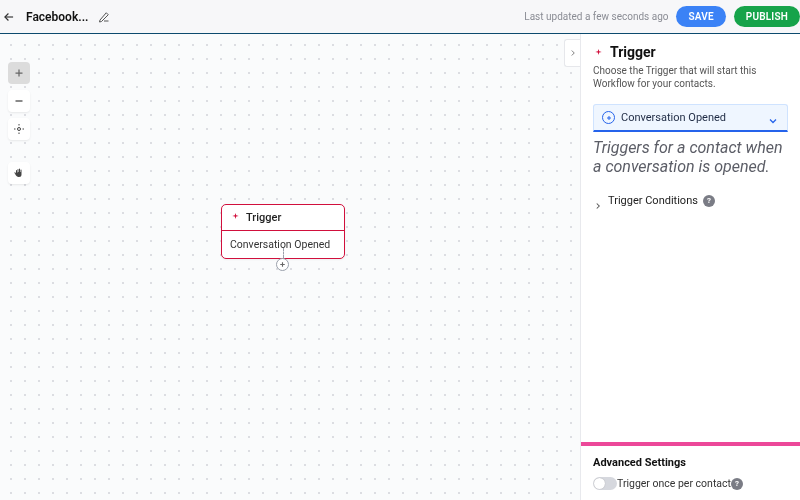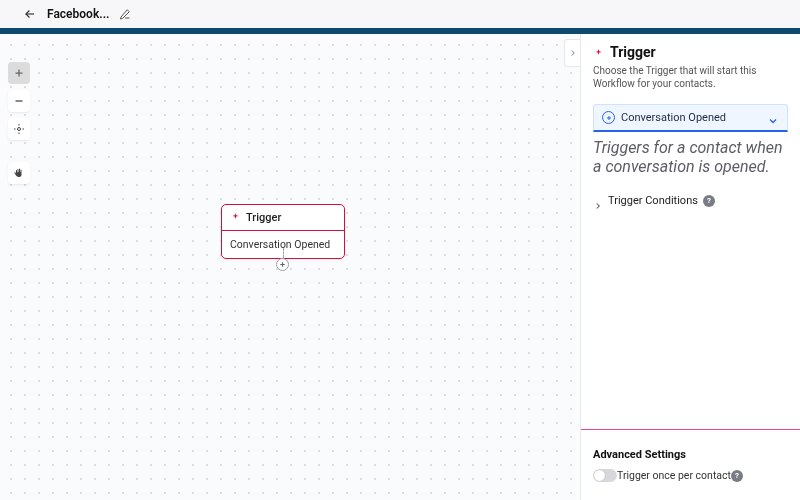--- a/index.html
+++ b/index.html
@@ -1,18 +1,18 @@
 <!DOCTYPE html>
 <html><head>
 <meta charset="utf-8">
 <style>
   * { box-sizing: border-box; margin: 0; padding: 0; font-family: -apple-system, BlinkMacSystemFont, "Segoe UI", Roboto, sans-serif; }
   body { width: 800px; height: 500px; overflow: hidden; background: #fff; }
   
-  .topbar { height: 34px; border-bottom: 6px solid #0c4a6e; background: #f7f7f9; display: flex; align-items: center; padding: 0 21px; justify-content: space-between; }
+  .topbar { height: 34px; border-bottom: 1px solid #0c4a6e; background: #f7f7f9; display: flex; align-items: center; padding: 0 0; justify-content: space-between; }
   .tb-left { display: flex; align-items: center; gap: 8px; }
   .tb-back { width: 18px; height: 18px; display:flex; align-items:center; justify-content:center; color:#333; cursor:pointer;}
   .tb-title { font-size: 12px; font-weight: 600; color: #111; max-width: 80px; overflow: hidden; text-overflow: ellipsis; white-space: nowrap; }
   .tb-edit { width: 16px; height: 16px; display:flex; align-items:center; justify-content:center; color:#555; cursor:pointer;}
   .tb-right { display:flex; align-items:center; gap:8px; }
   .tb-updated { font-size: 10px; color: #8a8c94; }
   .btn { border: none; border-radius: 12px; font-size: 10px; font-weight: 600; padding: 5px 12px; cursor: pointer; letter-spacing: .2px;}
   .btn-save { background: #3b82f6; color: #fff; }
   .btn-publish { background: #16a34a; color: #fff; }
   
@@ -52,21 +52,21 @@
   .circ-plus { width:13px; height:13px; border-radius:50%; border:1.3px solid #2563eb; display:inline-flex; align-items:center; justify-content:center; color:#2563eb;}
   .circ-plus svg{width:8px;height:8px;}
   
   .helper { font-size:16px; font-style:italic; color:#5b5d66; margin-top:6px;}
   
   .conditions { margin-top:18px; display:flex; align-items:center; gap:5px; cursor:pointer;}
   .conditions .chv { width:10px; height:10px; color:#555;}
   .conditions .txt { font-size:11px; color:#222;}
   .help-q { width:12px;height:12px;border-radius:50%;background:#7a7c85;color:#fff;font-size:8px;display:inline-flex;align-items:center;justify-content:center;font-weight:700;}
   
-  .side-foot { border-top:1px solid #ec4899; padding:18px 12px;}
+  .side-foot { border-top:4px solid #ec4899; padding:10px 12px;}
   .adv-title { font-size:11px; font-weight:700; color:#111;}
   .toggle-row { display:flex; align-items:center; gap:0; margin-top:8px;}
   .toggle { width:24px; height:13px; border-radius:8px; background:#d6d8de; position:relative; cursor:pointer;}
   .toggle .knob{ width:11px;height:11px; background:#fff; border-radius:50%; position:absolute; top:1px; left:1px; box-shadow:0 0 1px rgba(0,0,0,.3);}
   .toggle-label { font-size:10.5px; color:#333;}
 </style>
 </head>
 <body>
 
 <div class="topbar">
@@ -78,20 +78,25 @@
         </svg>
     </span>
     <span class="tb-title">Facebook...</span>
     <span class="tb-edit">
       <svg viewBox="0 0 24 24" width="12" height="12" fill="none" stroke="currentColor" stroke-width="2">
           <path d="M12 20h9"></path>
           <path d="M16.5 3.5l4 4L7 21l-4 1 1-4z"></path>
         </svg>
     </span>
   </div>
+  <div class="tb-right">
+    <span class="tb-updated">Last updated a few seconds ago</span>
+    <button class="btn btn-save">SAVE</button>
+    <button class="btn btn-publish">PUBLISH</button>
+  </div>
 </div>
 
 <div class="main">
   <div class="canvas-wrap">
     <div class="dotgrid"></div>
 
     <div class="canvas-tools">
       <div class="tool zoomin">
         <svg viewBox="0 0 24 24" width="12" height="12" stroke="currentColor" stroke-width="2.5">
             <path d="M12 5v14M5 12h14"></path>

